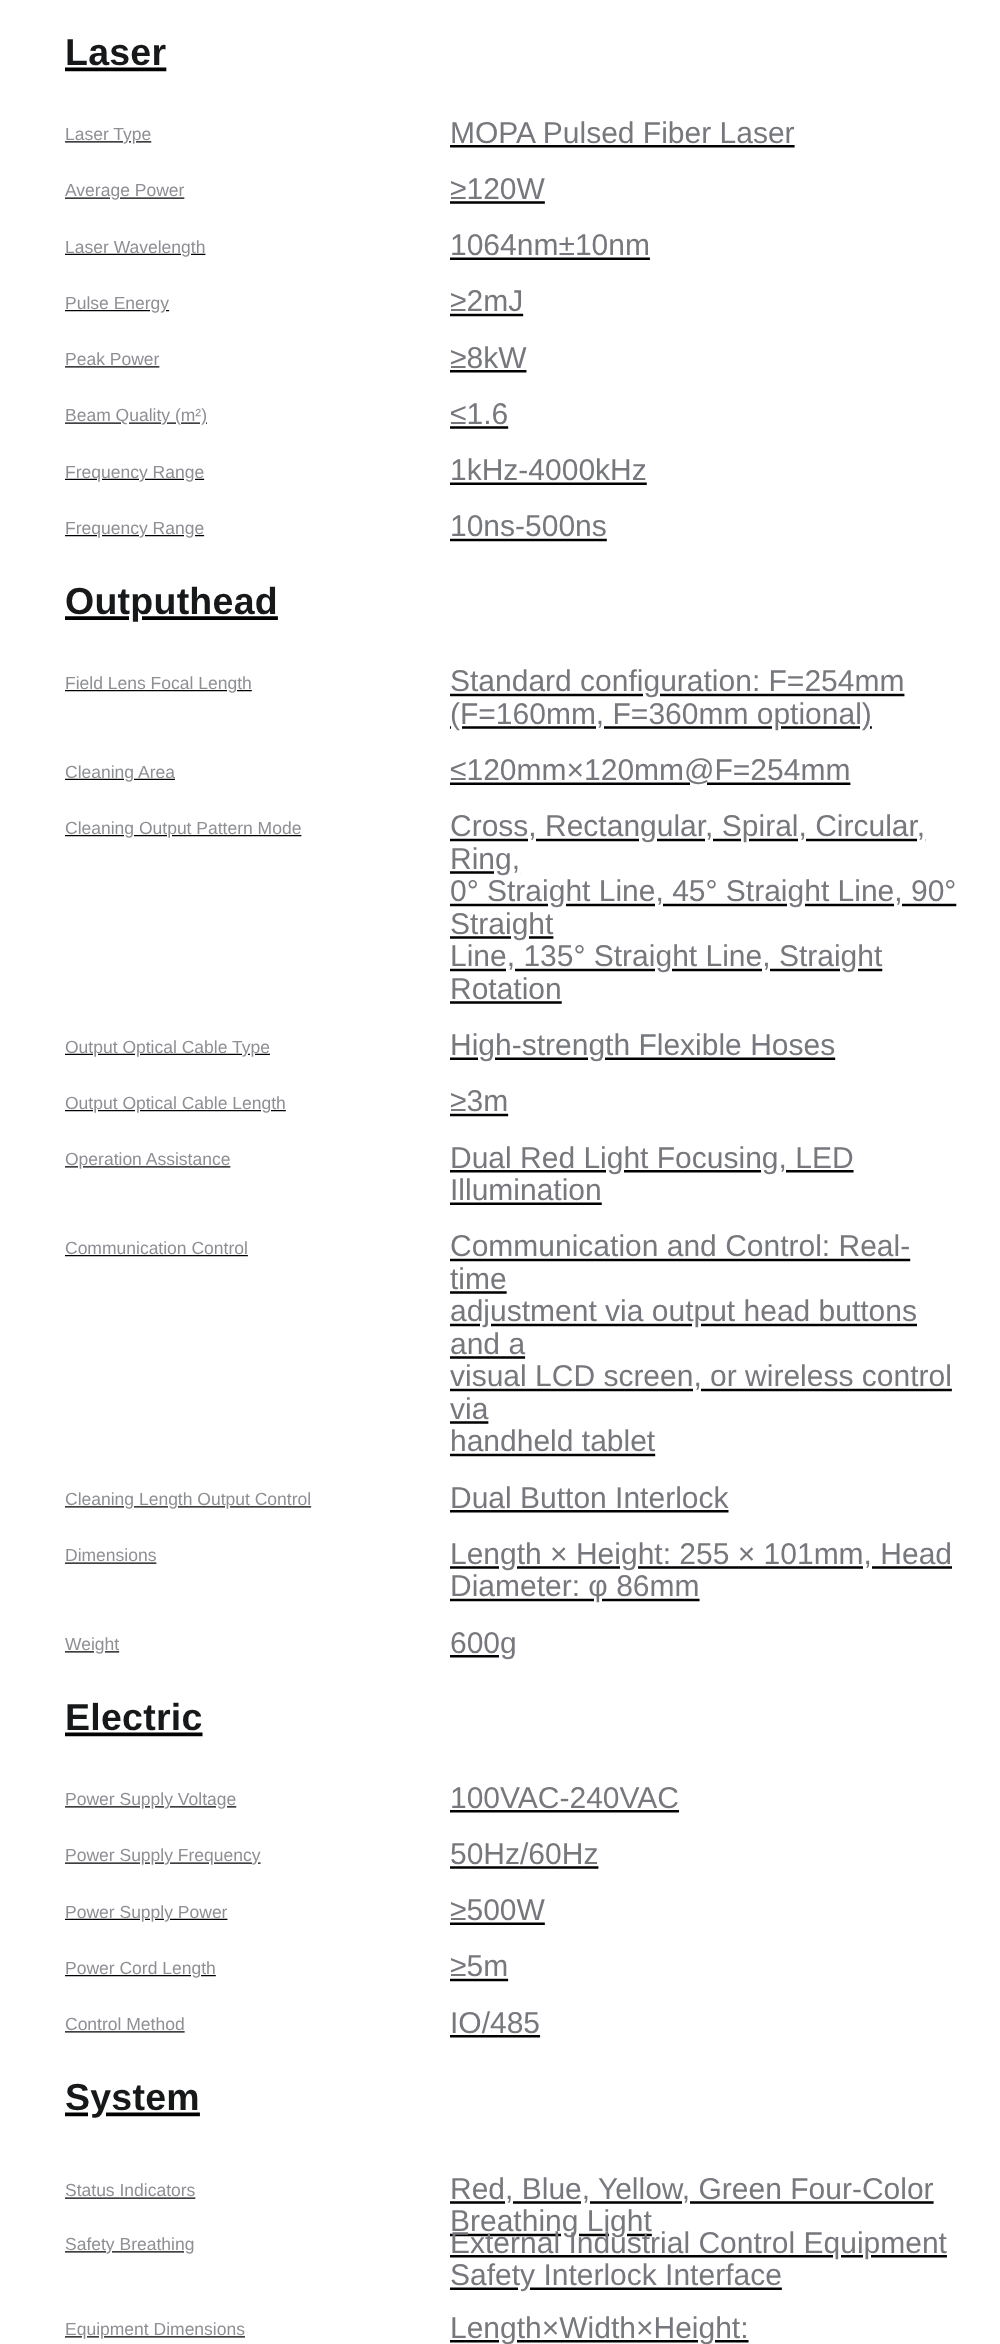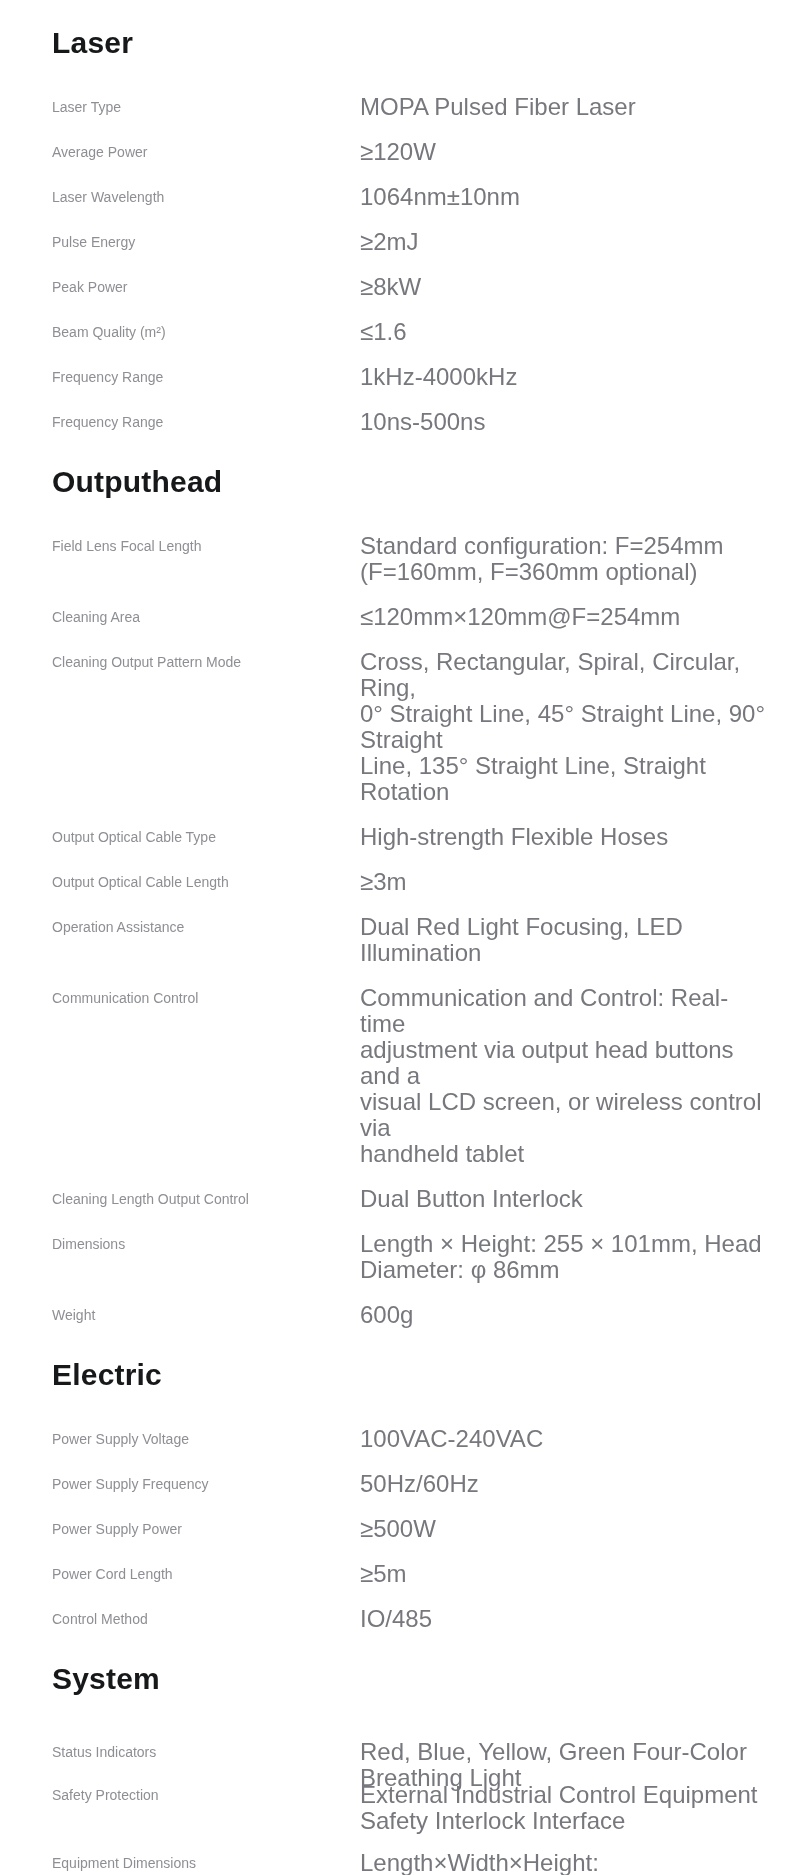--- a/index.html
+++ b/index.html
@@ -8,21 +8,21 @@
     background: #ffffff;
     font-family: "Liberation Sans", sans-serif;
   }
   #page {
     width: 800px;
     min-height: 1875px;
     box-sizing: border-box;
     padding: 24px 30px 40px 52px;
     background: #ffffff;
   }
-  .spec-section { margin: 0; }
+  .spec-section { margin: 0; text-decoration: underline; }
   .section-title {
     font-size: 30px;
     font-weight: 700;
     color: #17181a;
     line-height: 38px;
     margin: 28px 0 32px 0;
     letter-spacing: 0.2px;
   }
   .spec-section:first-child .section-title { margin-top: 0; }
   .spec-row {
@@ -175,21 +175,21 @@
   </section>
       <section class="spec-section" data-section="System">
     <h2 class="section-title">System</h2>
     <div class="rows">
           <div class="spec-row">
     <div class="spec-label">Status Indicators</div>
     <div class="spec-value">Red, Blue, Yellow, Green Four-Color
 Breathing Light</div>
   </div>
           <div class="spec-row">
-    <div class="spec-label">Safety Protection</div>
+    <div class="spec-label">Safety Breathing</div>
     <div class="spec-value">External Industrial Control Equipment
 Safety Interlock Interface</div>
   </div>
           <div class="spec-row">
     <div class="spec-label">Equipment Dimensions</div>
     <div class="spec-value">Length×Width×Height:
 492×345×292mm</div>
   </div>
           <div class="spec-row emphasis">
     <div class="spec-label">Equipment Weight

